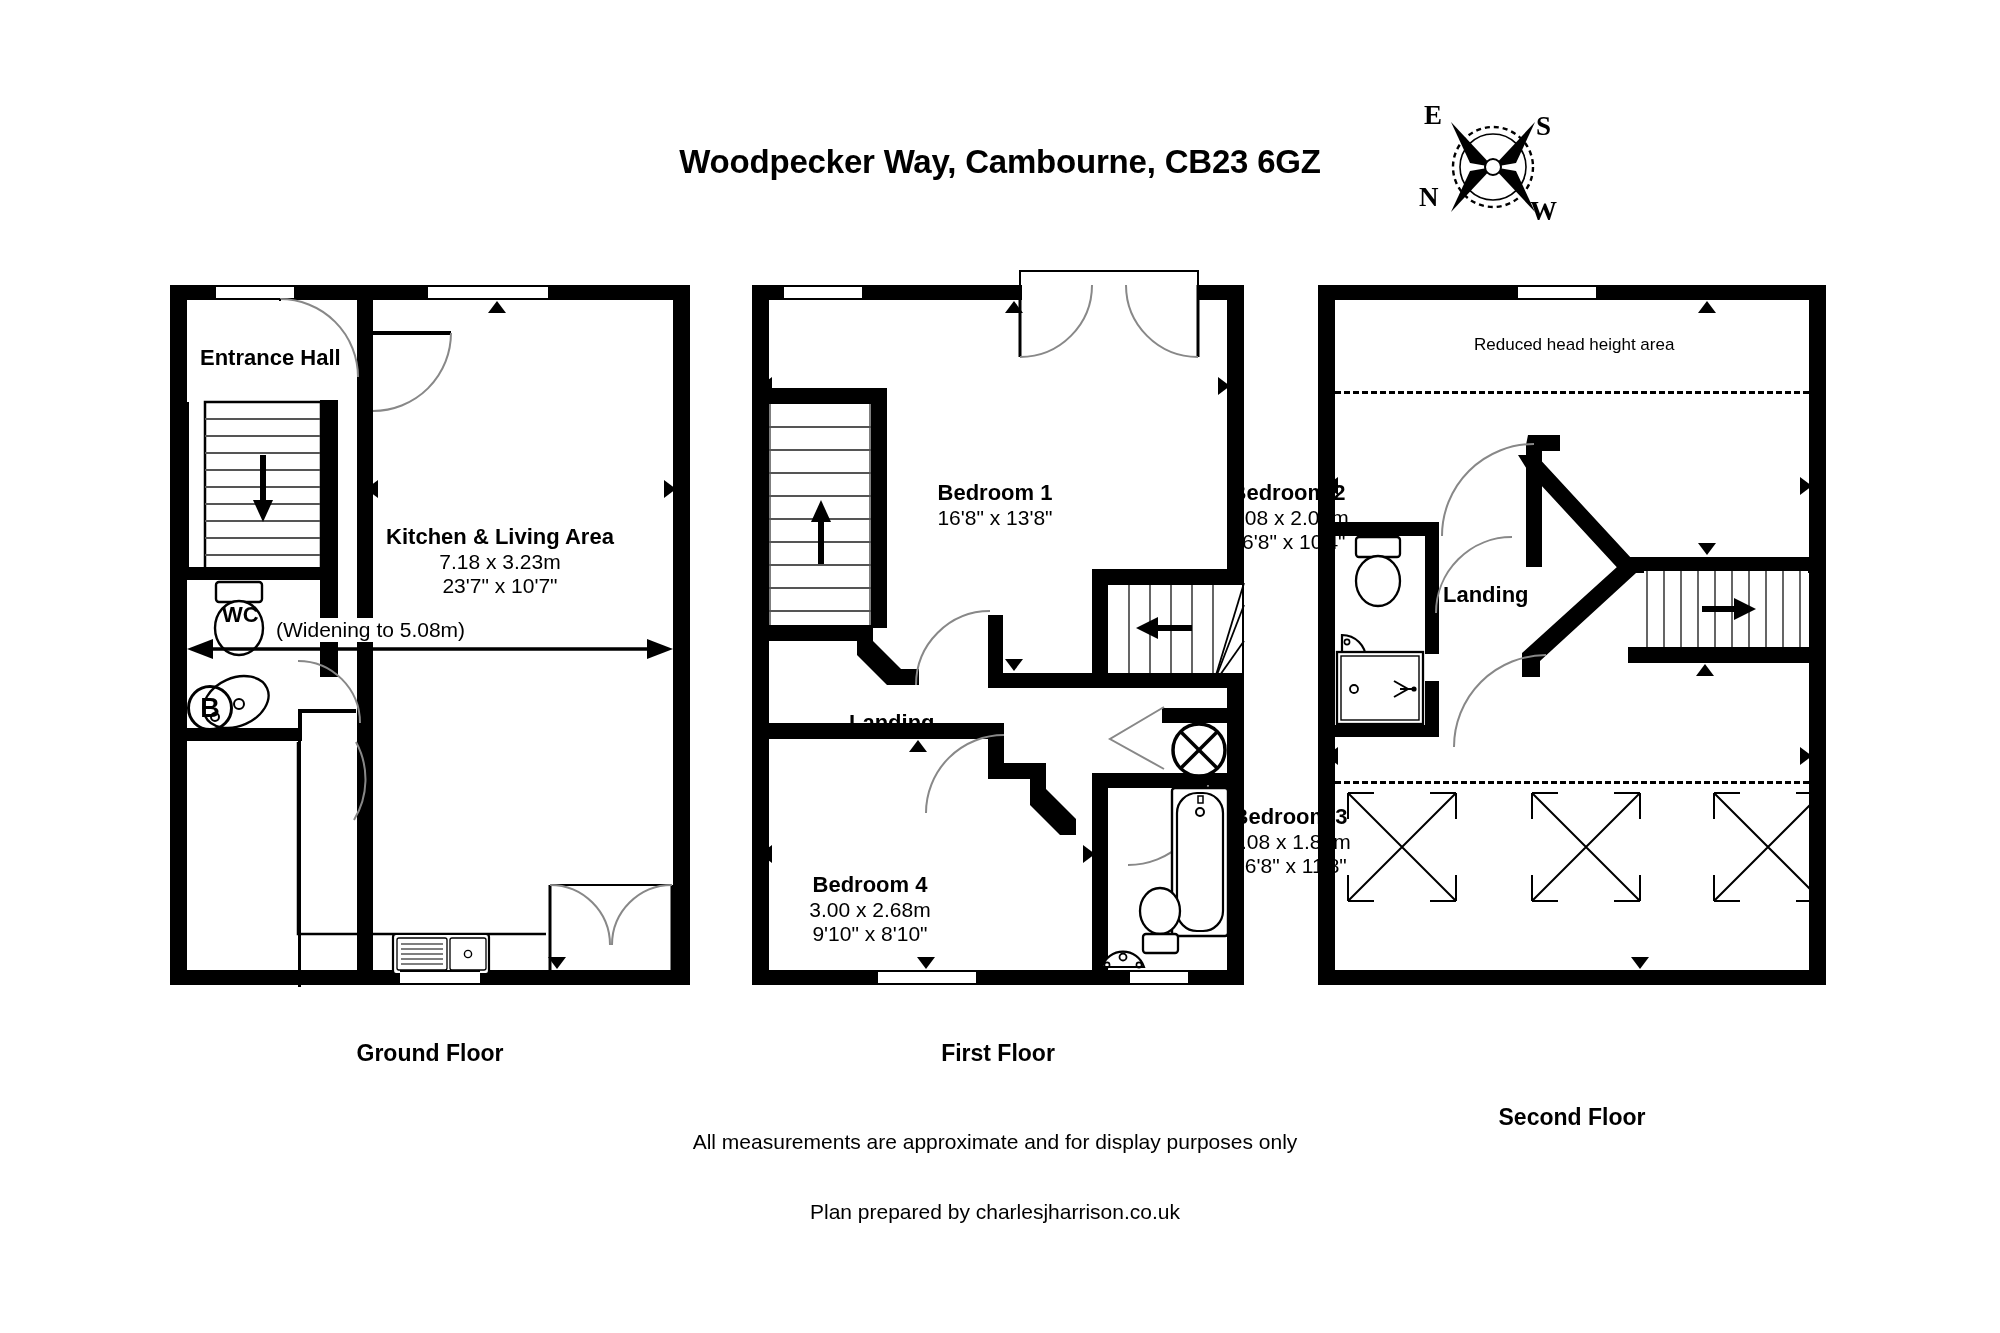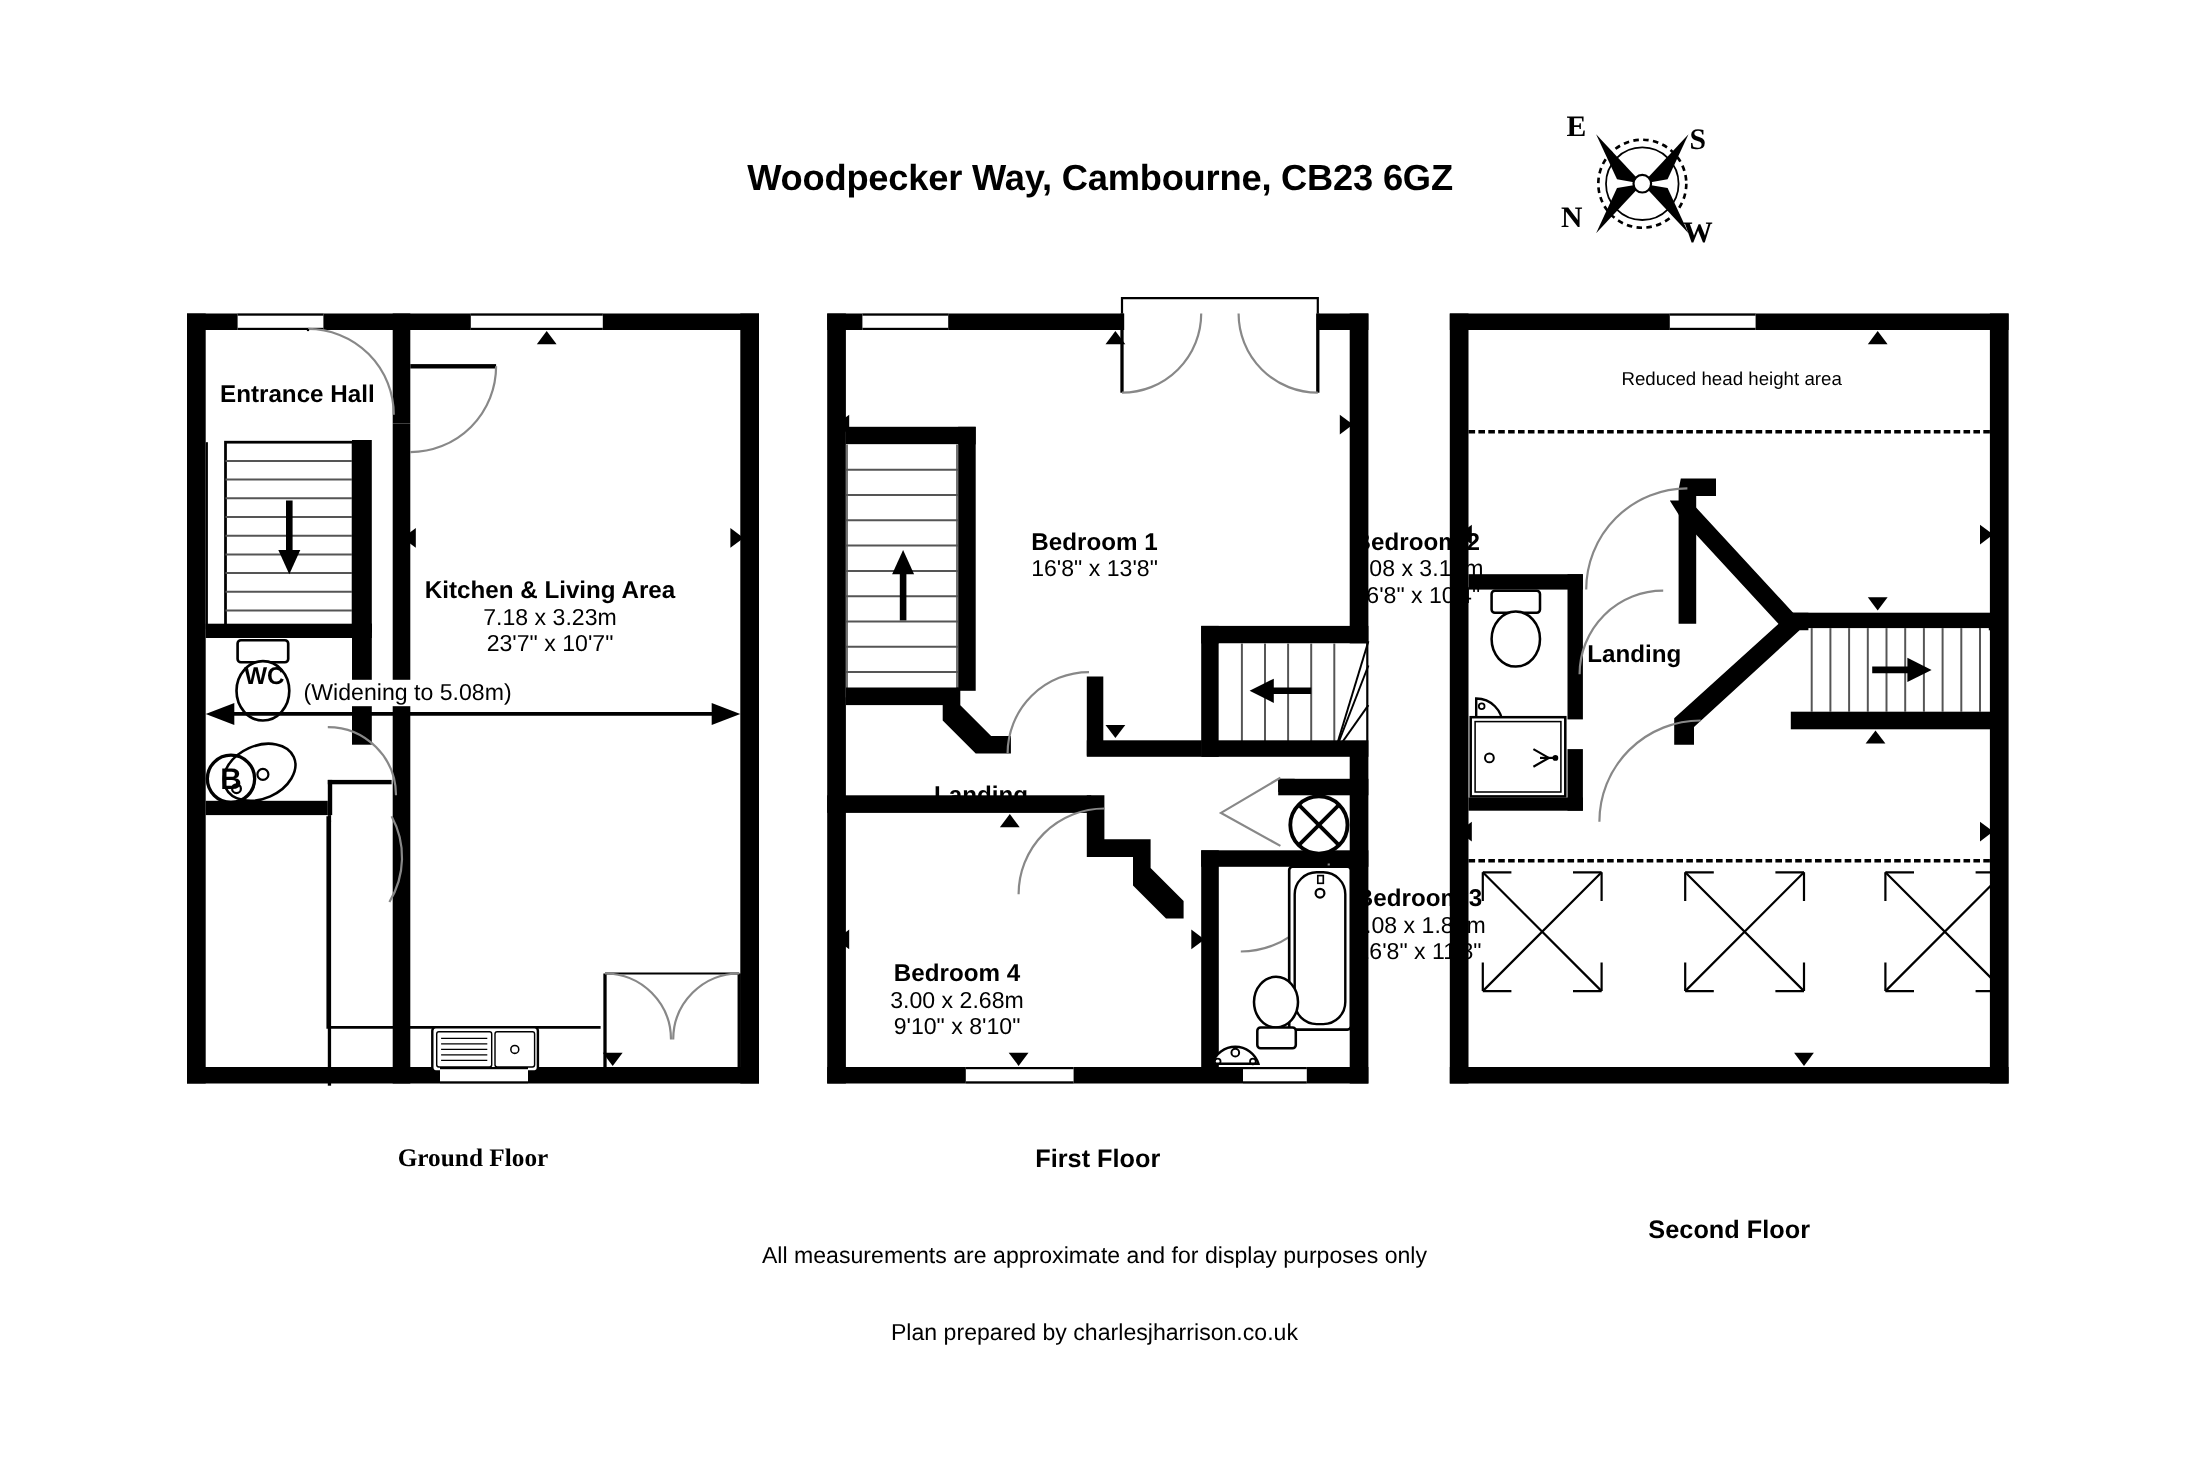--- a/index.html
+++ b/index.html
@@ -541,30 +541,30 @@
     <div class="tri tri-down" style="left:380px;top:258px;"></div>
     <div class="tri tri-up" style="left:378px;top:379px;"></div>
     <div class="tri tri-left" style="left:8px;  top:462px;"></div>
     <div class="tri tri-right" style="left:482px;top:462px;"></div>
     <div class="tri tri-down" style="left:313px;top:672px;"></div>
   </div>
 
   <div class="note" style="left:1474px; top:335px;">Reduced head height area</div>
   <div class="rlabel" style="left:1038px; top:440px; width:500px;">
     <span class="nm">Bedroom 2</span>
-    <span class="dim">5.08 x 3.16m</span>
+    <span class="dim">5.08 x 2.04m</span>
     <span class="dim">16'8" x 10'4"</span>
   </div>
   <div class="rlabel-left" style="left:1443px; top:582px;">Landing</div>
   <div class="rlabel" style="left:1040px; top:764px; width:500px;">
     <span class="nm">Bedroom 3</span>
     <span class="dim">5.08 x 1.87m</span>
     <span class="dim">16'8" x 11'8"</span>
   </div>
 
-  <div class="floor-name" style="left:180px; top:1040px; width:500px;font-family:Liberation Serif, serif;">Ground Floor</div>
+  <div class="floor-name" style="left:180px; top:1040px; width:500px;">Ground Floor</div>
   <div class="floor-name" style="left:748px; top:1040px; width:500px;">First Floor</div>
   <div class="floor-name" style="left:1322px; top:1104px; width:500px;">Second Floor</div>
 
   <div class="footer-line" style="top:1130px; left:-5px;">All measurements are approximate and for display purposes only</div>
   <div class="footer-line" style="top:1200px; left:-5px;">Plan prepared by charlesjharrison.co.uk</div>
 
 </div>
 
 </body></html>

